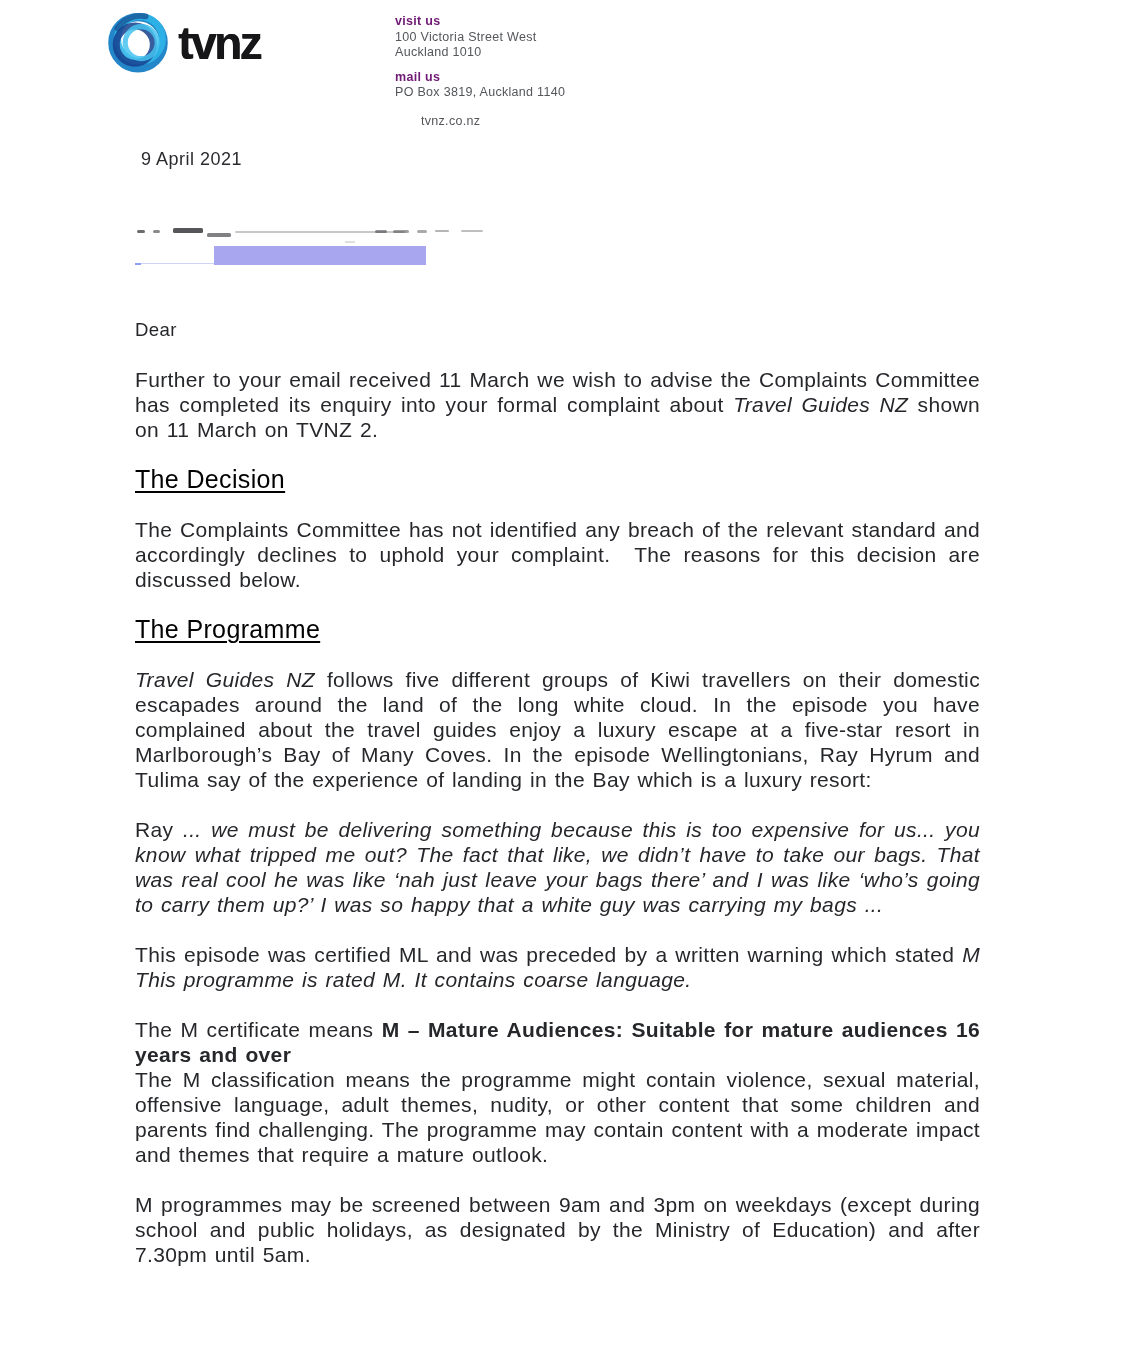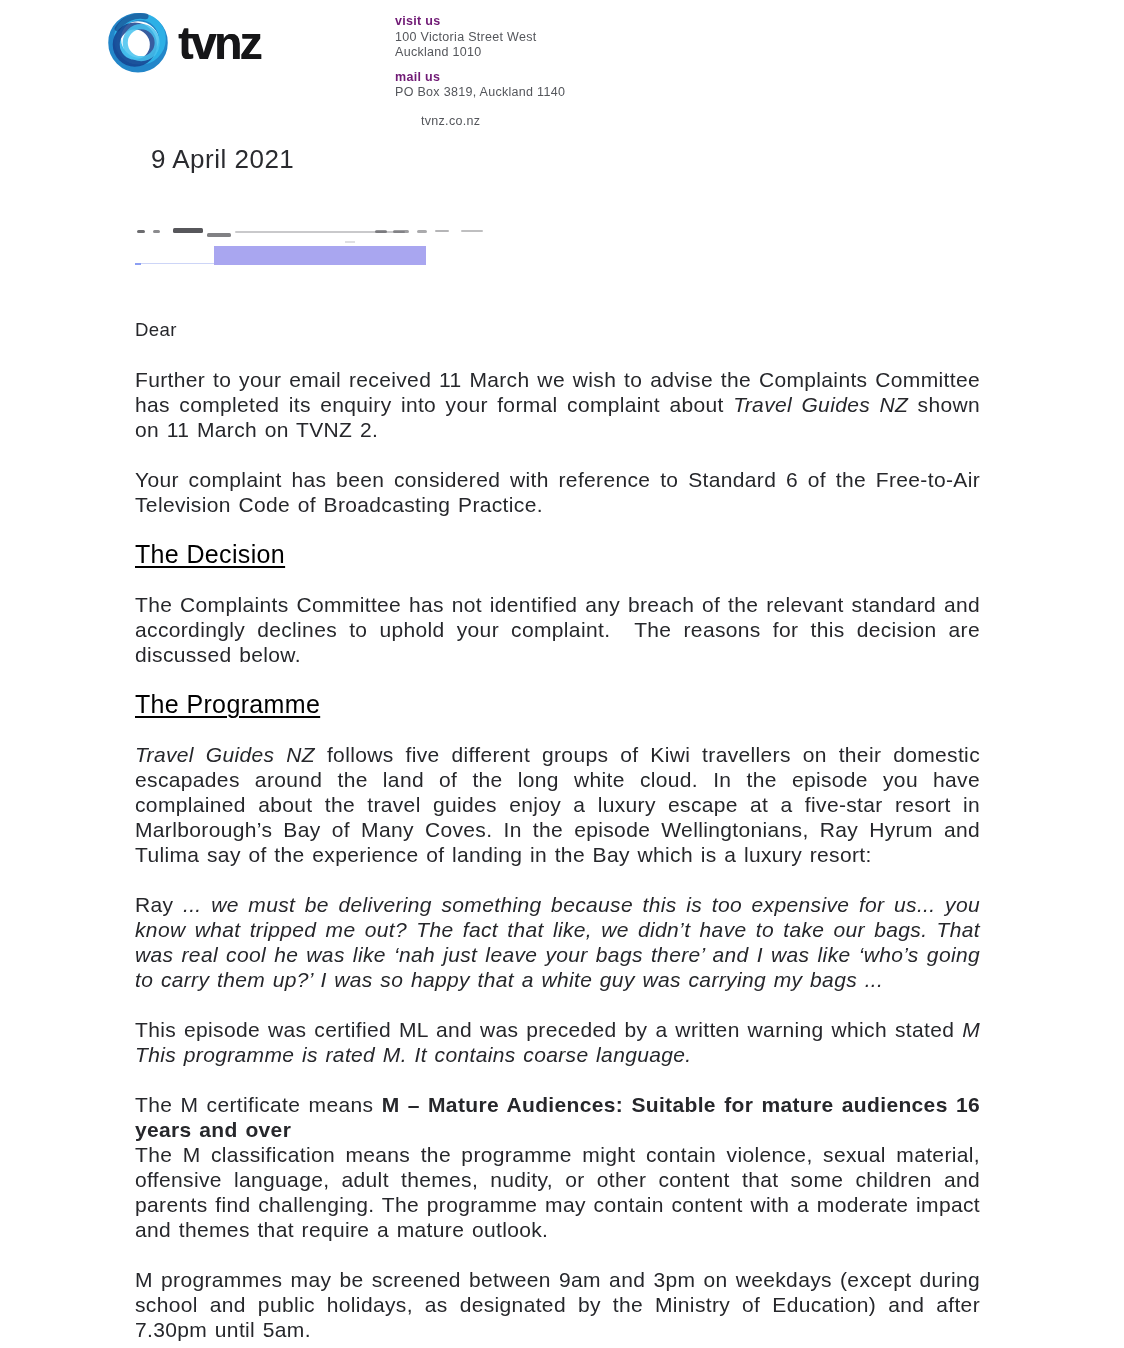--- a/index.html
+++ b/index.html
@@ -23,21 +23,21 @@
   .contact{
     position:absolute;left:395px;top:14px;
     font-size:12.5px;line-height:15.5px;color:#54565b;letter-spacing:0.3px;
   }
   .contact-label{color:#701a75;font-weight:bold;}
   .gap-top{margin-top:9px;}
   .website{margin-top:13px;margin-left:26px;}
   
   .content{padding:0 134px 0 135px;}
   .date{
-    margin:17px 0 0 16px;font-size:26px;line-height:25px;
+    margin:17px 0 0 6px;font-size:18px;line-height:25px;
     color:#2a2b2f;letter-spacing:0.5px;
   }
   
   .redaction{margin-top:52px;}
   .smudge-row{position:relative;height:14px;}
   .smudge{position:absolute;top:6px;height:3px;background:#2e2e33;border-radius:1.5px;filter:blur(0.5px);}
   .smudge:nth-child(1){left:2px;width:8px;opacity:.7;}
   .smudge:nth-child(2){left:18px;width:7px;opacity:.55;}
   .smudge:nth-child(3){left:38px;width:30px;height:5px;top:4px;opacity:.8;}
   .smudge:nth-child(4){left:72px;width:24px;height:4px;top:9px;opacity:.6;}
@@ -123,21 +123,20 @@
         <span class="underline-remnant"></span>
         <span class="underline-tick"></span>
         <span class="highlight-box"></span>
       </div>
     </div>
 
     <p class="salutation">Dear</p>
 
     <p class="para"><span>Further to your email received 11 March we wish to advise the Complaints Committee has completed its enquiry into your formal complaint about </span><em>Travel Guides NZ</em><span> shown on 11 March on TVNZ 2.</span></p>
 
-    <p class="para">Your complaint has been considered with reference to Standard 6 of the Free-to-Air Television Code of Broadcasting Practice.</p>
 
     <h2 class="heading">The Decision</h2>
 
     <p class="para">The Complaints Committee has not identified any breach of the relevant standard and accordingly declines to uphold your complaint.&nbsp; The reasons for this decision are discussed below.</p>
 
     <h2 class="heading">The Programme</h2>
 
     <p class="para"><em>Travel Guides NZ</em><span> follows five different groups of Kiwi travellers on their domestic escapades around the land of the long white cloud. In the episode you have complained about the travel guides enjoy a luxury escape at a five-star resort in Marlborough’s Bay of Many Coves. In the episode Wellingtonians, Ray Hyrum and Tulima say of the experience of landing in the Bay which is a luxury resort:</span></p>
 
     <p class="para"><span>Ray </span><em>... we must be delivering something because this is too expensive for us... you know what tripped me out? The fact that like, we didn’t have to take our bags. That was real cool he was like ‘nah just leave your bags there’ and I was like ‘who’s going to carry them up?’ I was so happy that a white guy was carrying my bags ...</em></p>

